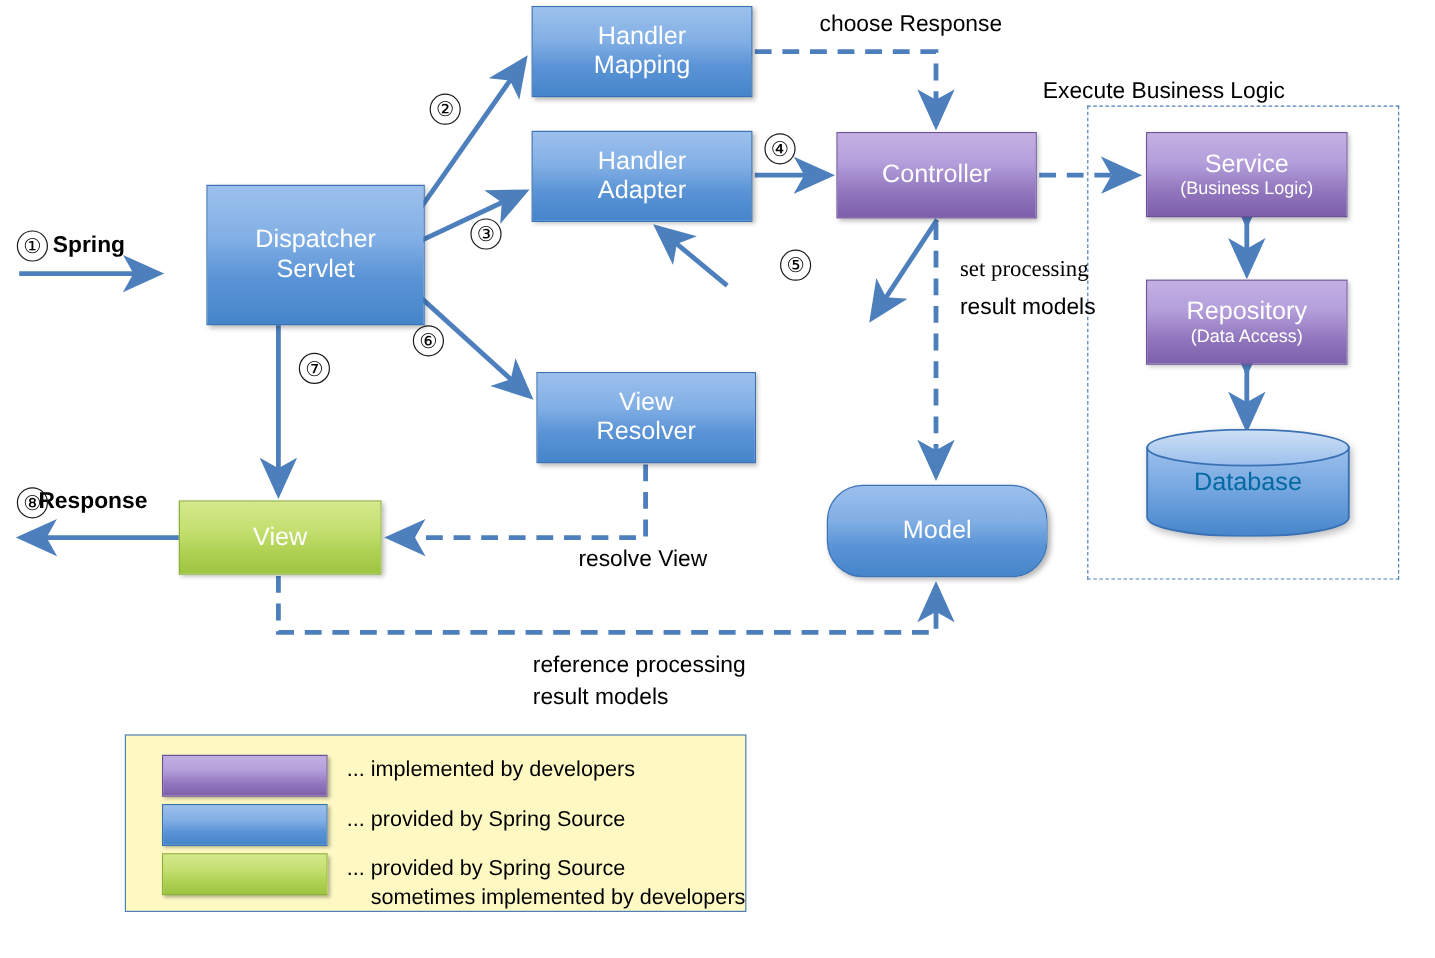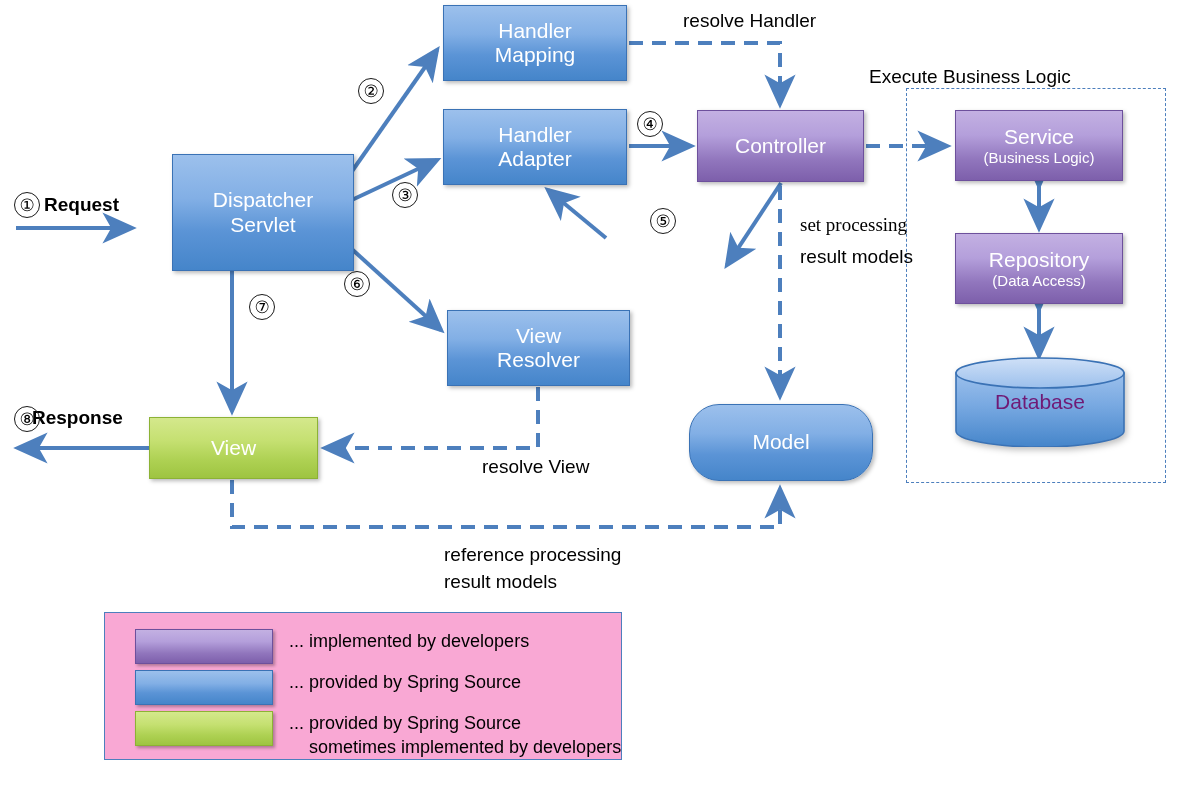--- a/index.html
+++ b/index.html
@@ -31,21 +31,21 @@
     border:1px solid #8cb235;
   }
 
   
   .pill{border-radius:13px;}
 
   
   .cyl{position:absolute;z-index:5;filter:drop-shadow(2px 3px 3px rgba(0,0,0,.25));}
   .cyl .lbl{
     position:absolute;left:0;right:0;top:50%;transform:translateY(-50%);
-    text-align:center;color:#701a75;font-size:21px;pointer-events:none;
+    text-align:center;color:#0369a1;font-size:21px;pointer-events:none;
   }
 
   
   .lab{position:absolute;color:#000;font-size:19px;white-space:pre;line-height:1.25;z-index:6;}
   .lab.b{font-weight:bold;}
 
   
   .circnum{
     position:absolute;width:26px;height:26px;border:1.6px solid #1a1a1a;border-radius:50%;
     display:flex;align-items:center;justify-content:center;
@@ -55,21 +55,21 @@
   
   #wires{position:absolute;left:0;top:0;width:1196px;height:798px;z-index:2;}
 
   
   .dashregion{
     position:absolute;border:1.4px dashed #4d7fbd;background:transparent;z-index:1;
   }
 
   
   .legend{
-    position:absolute;border:1.6px solid #4d7fbd;background:#f9a8d4;box-sizing:border-box;z-index:8;
+    position:absolute;border:1.6px solid #4d7fbd;background:#fef9c3;box-sizing:border-box;z-index:8;
   }
   .legend-row{position:absolute;display:flex;align-items:flex-start;}
   .swatch{
     width:138px;height:35px;box-shadow:2px 2px 3px rgba(0,0,0,.3);box-sizing:border-box;flex:0 0 auto;
   }
   .legend-text{margin-left:16px;font-size:18px;color:#000;line-height:1.35;white-space:pre;}
 </style>
 </head>
 <body>
 
@@ -180,23 +180,23 @@
           <stop offset="0%" stop-color="#cfe0f7"></stop>
           <stop offset="100%" stop-color="#9cc0ec"></stop>
         </linearGradient>
       </defs>
       <path d="M1,16 L1,74 A84,16 0 0 0 169,74 L169,16 Z" fill="url(#cylBody)" stroke="#3a72b5" stroke-width="1.6"></path>
       <ellipse cx="85" cy="16" rx="84" ry="15" fill="url(#cylTop)" stroke="#3a72b5" stroke-width="1.6"></ellipse>
     </svg>
     <div class="lbl">Database</div>
   </div>
 
-  <div class="lab b" style="left:44px;top:193px;">Request</div>
+  <div class="lab b" style="left:44px;top:193px;">Spring</div>
   <div class="lab b" style="left:32px;top:406px;text-align:right;">Response</div>
-  <div class="lab" style="left:683px;top:9px;">resolve Handler</div>
+  <div class="lab" style="left:683px;top:9px;">choose Response</div>
   <div class="lab" style="left:869px;top:65px;">Execute Business Logic</div>
   <div class="lab" style="left:800px;top:213px;font-family:Liberation Serif, serif;">set processing</div>
   <div class="lab" style="left:800px;top:245px;">result models</div>
   <div class="lab" style="left:466px;top:455px;margin-left:16px;">resolve View</div>
   <div class="lab" style="left:444px;top:543px;">reference processing</div>
   <div class="lab" style="left:444px;top:570px;">result models</div>
 
   <div class="circnum" style="left:14px;top:192px;">①</div>
   <div class="circnum" style="left:358px;top:78px;">②</div>
   <div class="circnum" style="left:392px;top:182px;">③</div>

